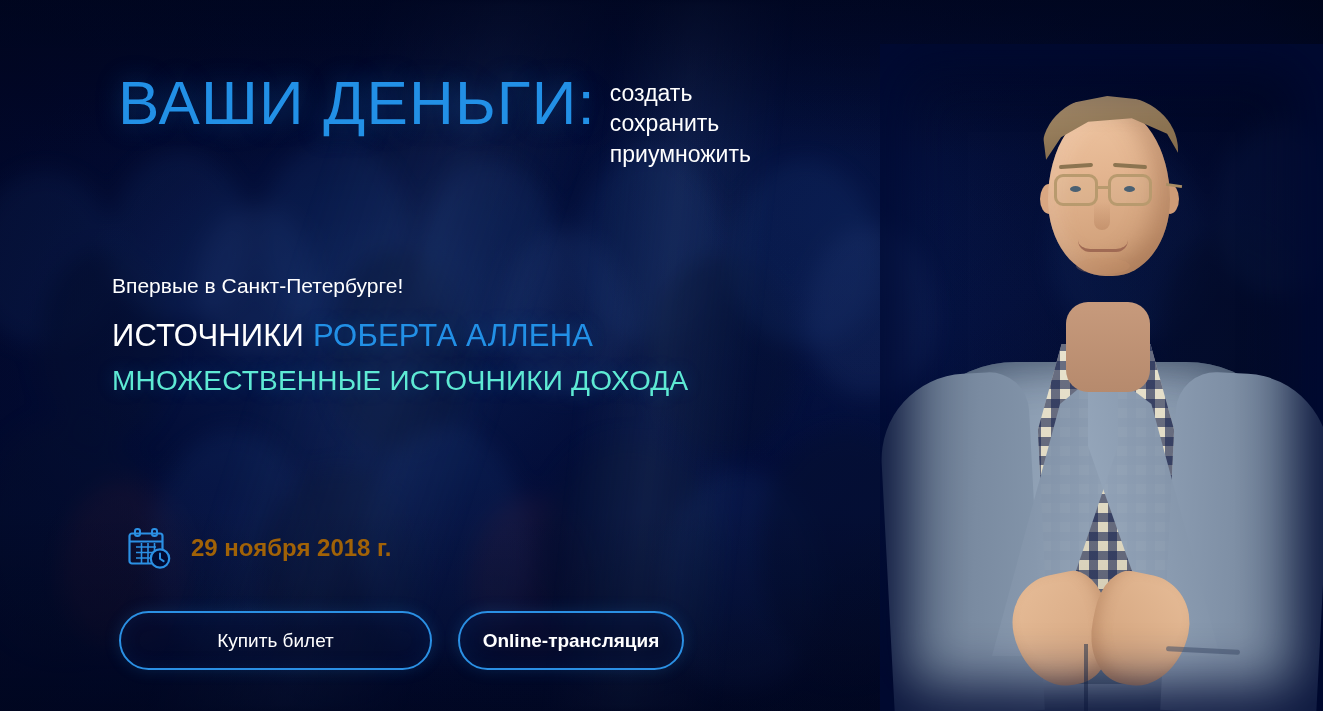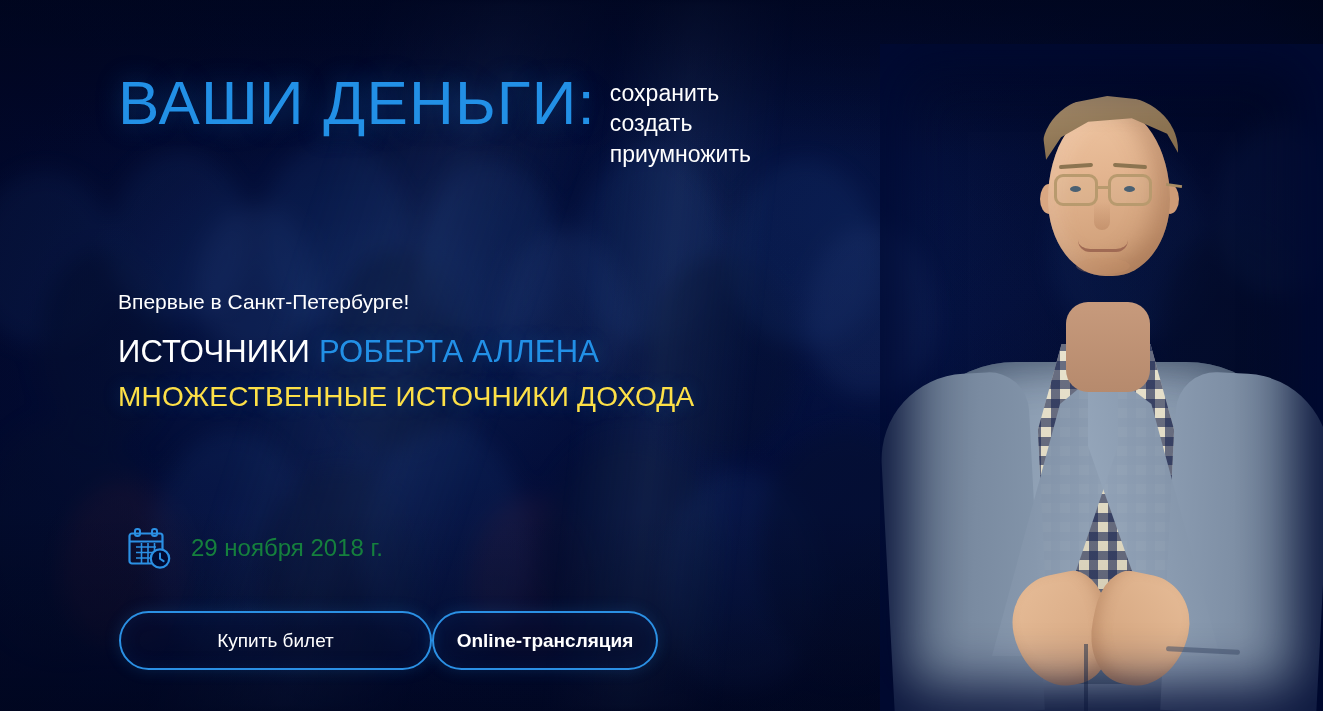--- a/index.html
+++ b/index.html
@@ -74,21 +74,21 @@
     margin-top:6px;
     color:#ffffff;
     font-size:23px;
     font-weight:400;
     line-height:1.32;
     white-space:nowrap;
   }
   .headline-sub div { display:block; }
 
   
-  .copy { position:absolute; left:118px; top:275px;margin-top:16px; }
+  .copy { position:absolute; left:112px; top:275px; }
 
   .kicker {
     color:#ffffff;
     font-size:21px;
     font-weight:400;
     line-height:1;
     margin-bottom:20px;
     white-space:nowrap;
   }
 
@@ -96,43 +96,43 @@
     font-size:31px;
     font-weight:400;
     line-height:1.32;
     white-space:nowrap;
     letter-spacing:.2px;
   }
   .t-white { color:#ffffff; }
   .t-blue  { color:#2290e6; text-shadow:0 0 18px rgba(30,130,225,.32); }
 
   .title-line.accent {
-    color:#fde047;
+    color:#5eead4;
     font-size:28px;
     margin-top:6px;
     text-shadow:0 0 18px rgba(30,130,225,.32);
   }
 
   
   .date-row {
     position:absolute; left:126px; top:525px;
     display:flex; align-items:center; gap:19px;
   }
   .cal-icon { width:46px; height:46px; display:block; flex:none; }
   .date-text {
-    color:#15803d;
+    color:#a16207;
     font-size:24px;
-    font-weight:400;
+    font-weight:700;
     white-space:nowrap;
   }
 
   
   .btn-row {
     position:absolute; left:119px; top:611px;
-    display:flex; align-items:center; gap:0;
+    display:flex; align-items:center; gap:26px;
   }
   .btn {
     height:59px;
     border:2px solid #2b90e4;
     border-radius:30px;
     background:rgba(5,16,56,.30);
     color:#ffffff;
     font-family:"Liberation Sans", sans-serif;
     font-size:19px;
     font-weight:400;
@@ -363,22 +363,22 @@
     <div class="sp sp-handL"></div>
     <div class="sp sp-handR"></div>
     <div class="sp sp-edge"></div>
     <div class="sp sp-pocket"></div>
     <div class="sp-blend"></div>
   </div>
 
   <div class="headline-row">
     <div class="headline-main">ВАШИ ДЕНЬГИ:</div>
     <div class="headline-sub">
+      <div>создать</div>
       <div>сохранить</div>
-      <div>создать</div>
       <div>приумножить</div>
     </div>
   </div>
 
   <div class="copy">
     <div class="kicker">Впервые в Санкт-Петербурге!</div>
     <div class="title-line"><span class="t-white">ИСТОЧНИКИ </span><span class="t-blue">РОБЕРТА АЛЛЕНА</span></div>
     <div class="title-line accent">МНОЖЕСТВЕННЫЕ ИСТОЧНИКИ ДОХОДА</div>
   </div>
 

